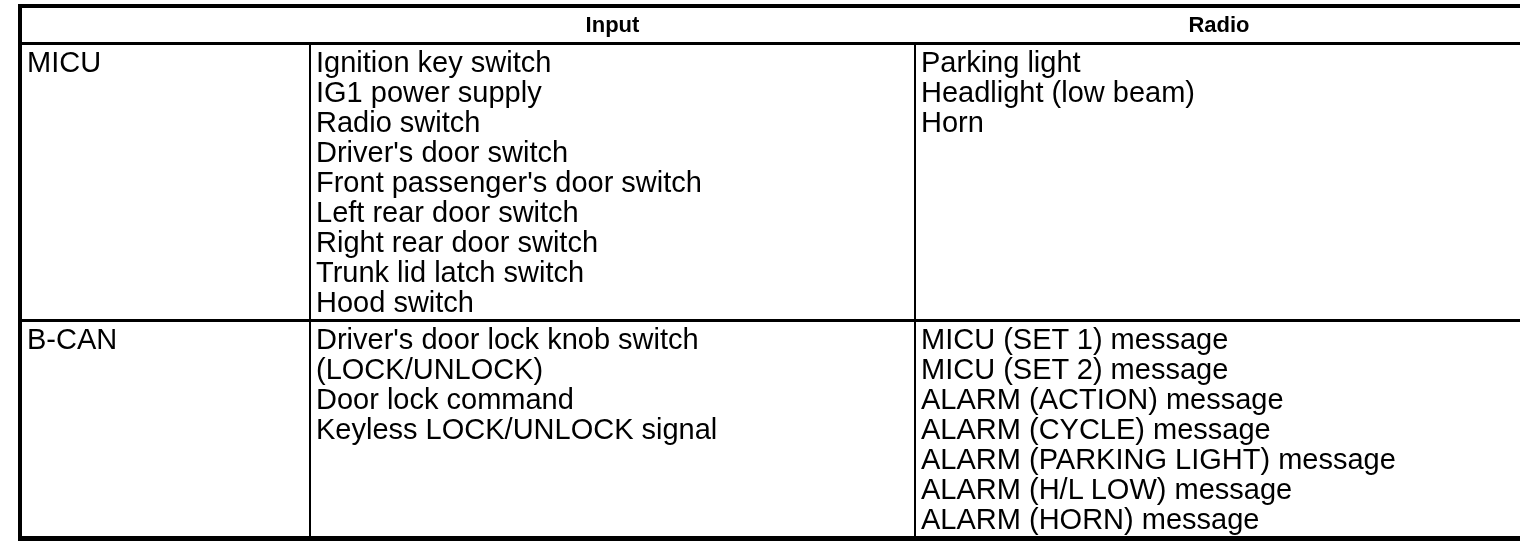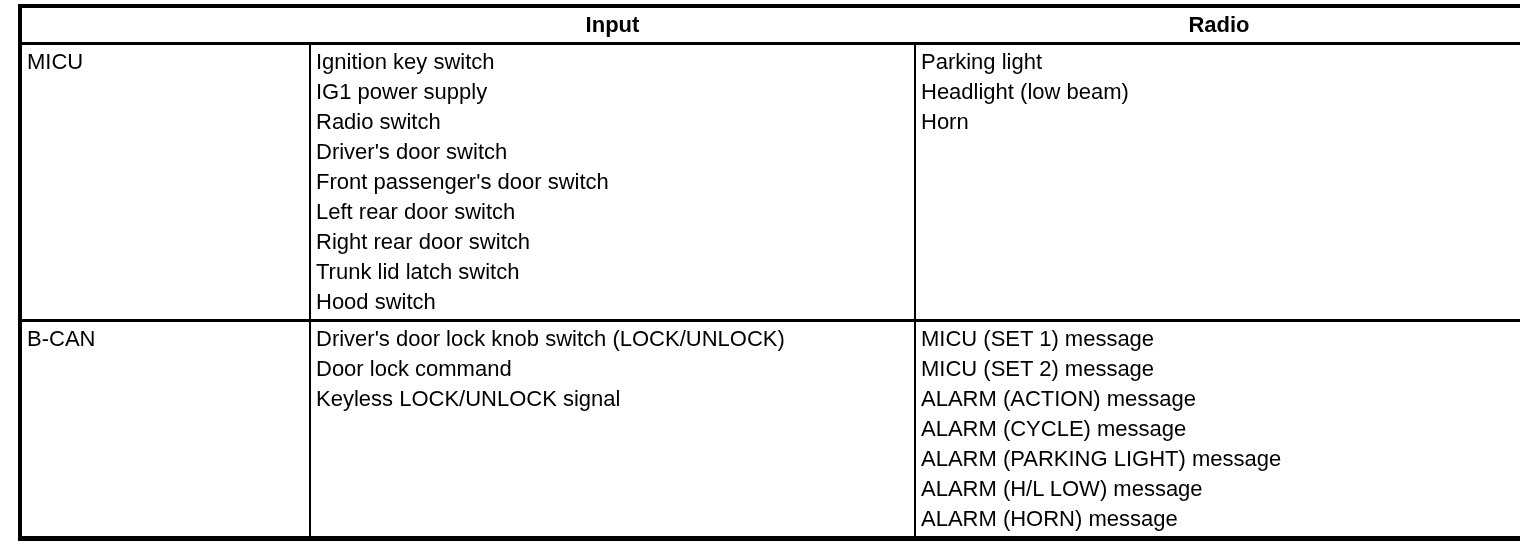--- a/index.html
+++ b/index.html
@@ -33,21 +33,21 @@
     font-weight: bold;
     line-height: 24px;
     height: 32px;
     text-align: center;
     vertical-align: middle;
     padding: 1px 4px;
   }
   td {
     border-left: 2px solid #000000;
     vertical-align: top;
-    font-size: 22px;
+    font-size: 29px;
     line-height: 30px;
     padding: 2px 5px;
     white-space: pre-line;
     overflow: hidden;
   }
   td:first-child, th:first-child { border-left: none; }
   tbody tr.row-micu td { border-bottom: 3px solid #000000; }
 </style>
 </head>
 <body>

